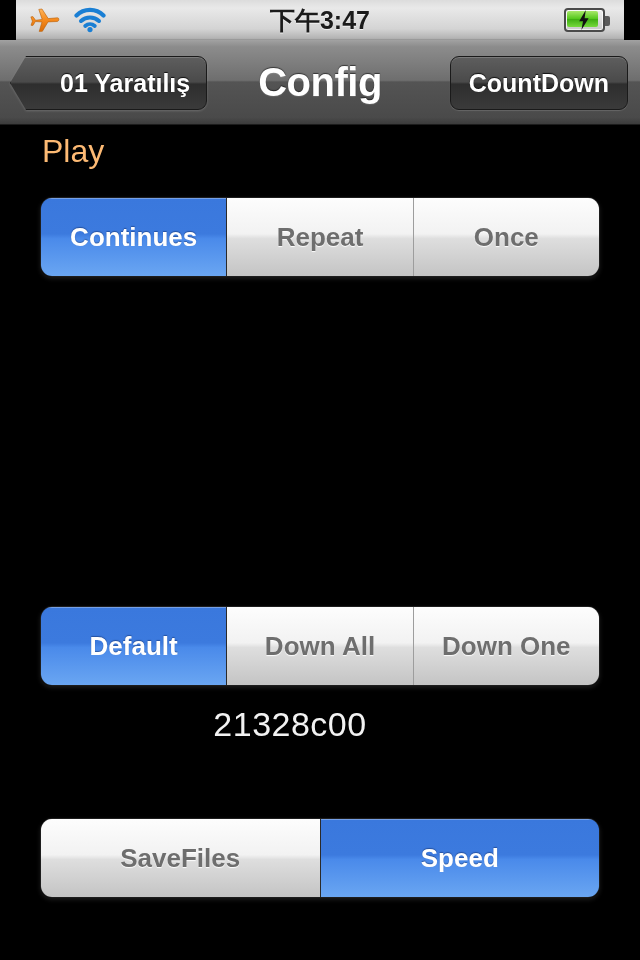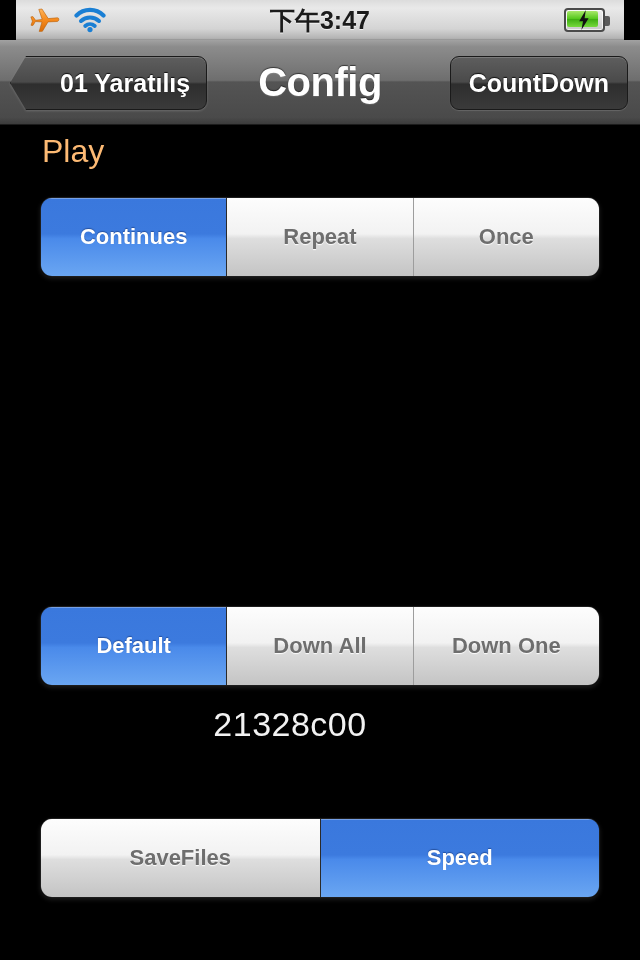--- a/index.html
+++ b/index.html
@@ -118,21 +118,21 @@
     border:1px solid #1d1d1d;
     overflow:hidden;
     box-shadow:0 2px 4px rgba(255,255,255,.10);
   }
   .seg-1 { top:197px; }
   .seg-2 { top:606px; }
   .seg-3 { top:818px; }
 
   .seg-item {
     flex:1; display:flex; align-items:center; justify-content:center;
-    font-size:22px; font-weight:bold;
+    font-size:26px; font-weight:bold;
     white-space:nowrap; overflow:hidden;
     position:relative;
   }
   .seg-item.off {
     background:linear-gradient(to bottom,#fdfdfd 0%,#f2f2f2 46%,#dedede 52%,#c4c4c4 100%);
     color:#6e6e6e;
     text-shadow:0 1px 1px rgba(255,255,255,.95);
   }
   .seg-item.on {
     background:linear-gradient(to bottom,#3a78dd 0%,#3c7ade 46%,#4a8aea 52%,#6aa6f2 100%);

